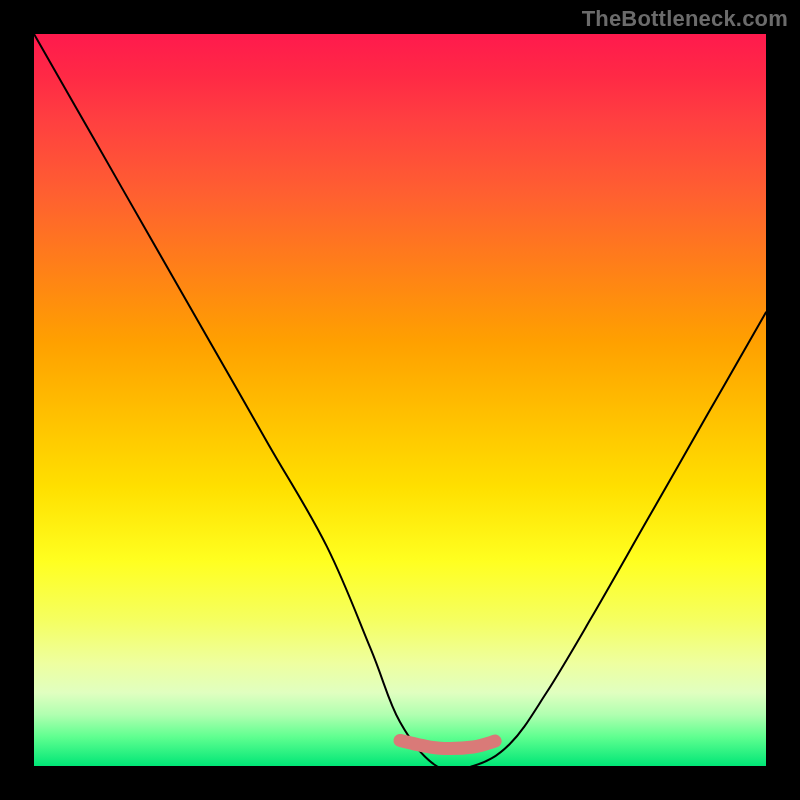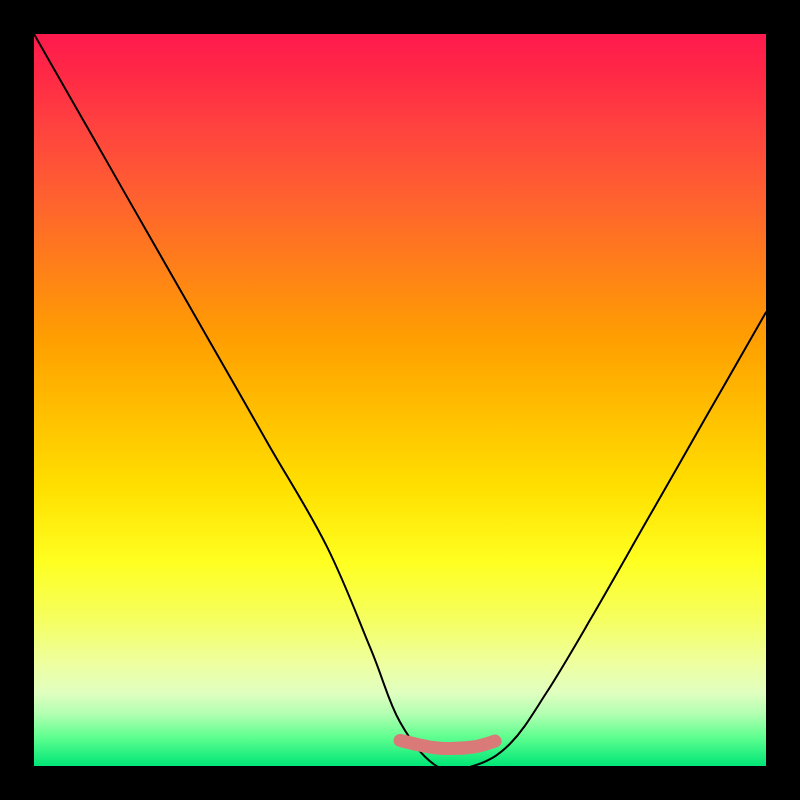--- a/index.html
+++ b/index.html
@@ -60,20 +60,21 @@
     font-weight: 600;
     color: #6b6b6b;
     letter-spacing: 0.2px;
     user-select: none;
   }
 </style>
 </head>
 <body>
 
 <div class="frame">
+  <div class="watermark">TheBottleneck.com</div>
 
   <div class="plot">
     <div class="gradient"></div>
 
     <svg class="curve" viewBox="0 0 732 732" preserveAspectRatio="none">
       <path fill="none" stroke-width="2" stroke-linecap="round" stroke-linejoin="round" d="M 0.0 0.0 C 10.5 18.4, 37.5 65.6, 58.6 102.5 C 79.6 139.4, 96.0 168.1, 117.1 205.0 C 138.2 241.9, 154.6 270.5, 175.7 307.4 C 196.8 344.3, 213.2 373.0, 234.2 409.9 C 255.3 446.8, 274.4 475.5, 292.8 512.4 C 311.2 549.3, 323.5 583.3, 336.7 614.9 C 349.9 646.5, 354.1 667.0, 366.0 688.1 C 377.9 709.2, 389.4 724.1, 402.6 732.0 C 415.8 739.9, 426.0 736.0, 439.2 732.0 C 452.4 728.0, 462.6 723.2, 475.8 710.0 C 489.0 696.9, 497.9 681.2, 512.4 658.8 C 526.9 636.4, 537.9 617.2, 556.3 585.6 C 574.8 554.0, 593.8 520.0, 614.9 483.1 C 636.0 446.2, 652.4 417.5, 673.4 380.6 C 694.5 343.7, 721.5 296.6, 732.0 278.2" id="curvePath" stroke="#000000"></path>
       <path fill="none" stroke-width="13" stroke-linecap="round" stroke-linejoin="round" d="M 366.0 706.4 C 370.0 707.3, 380.1 710.1, 388.0 711.5 C 395.9 713.0, 400.7 714.2, 409.9 714.4 C 419.1 714.7, 430.0 714.3, 439.2 713.0 C 448.4 711.7, 457.2 708.2, 461.2 707.1" id="optimalPath" stroke="#d97a78"></path>
     </svg>
   </div>
 </div>

